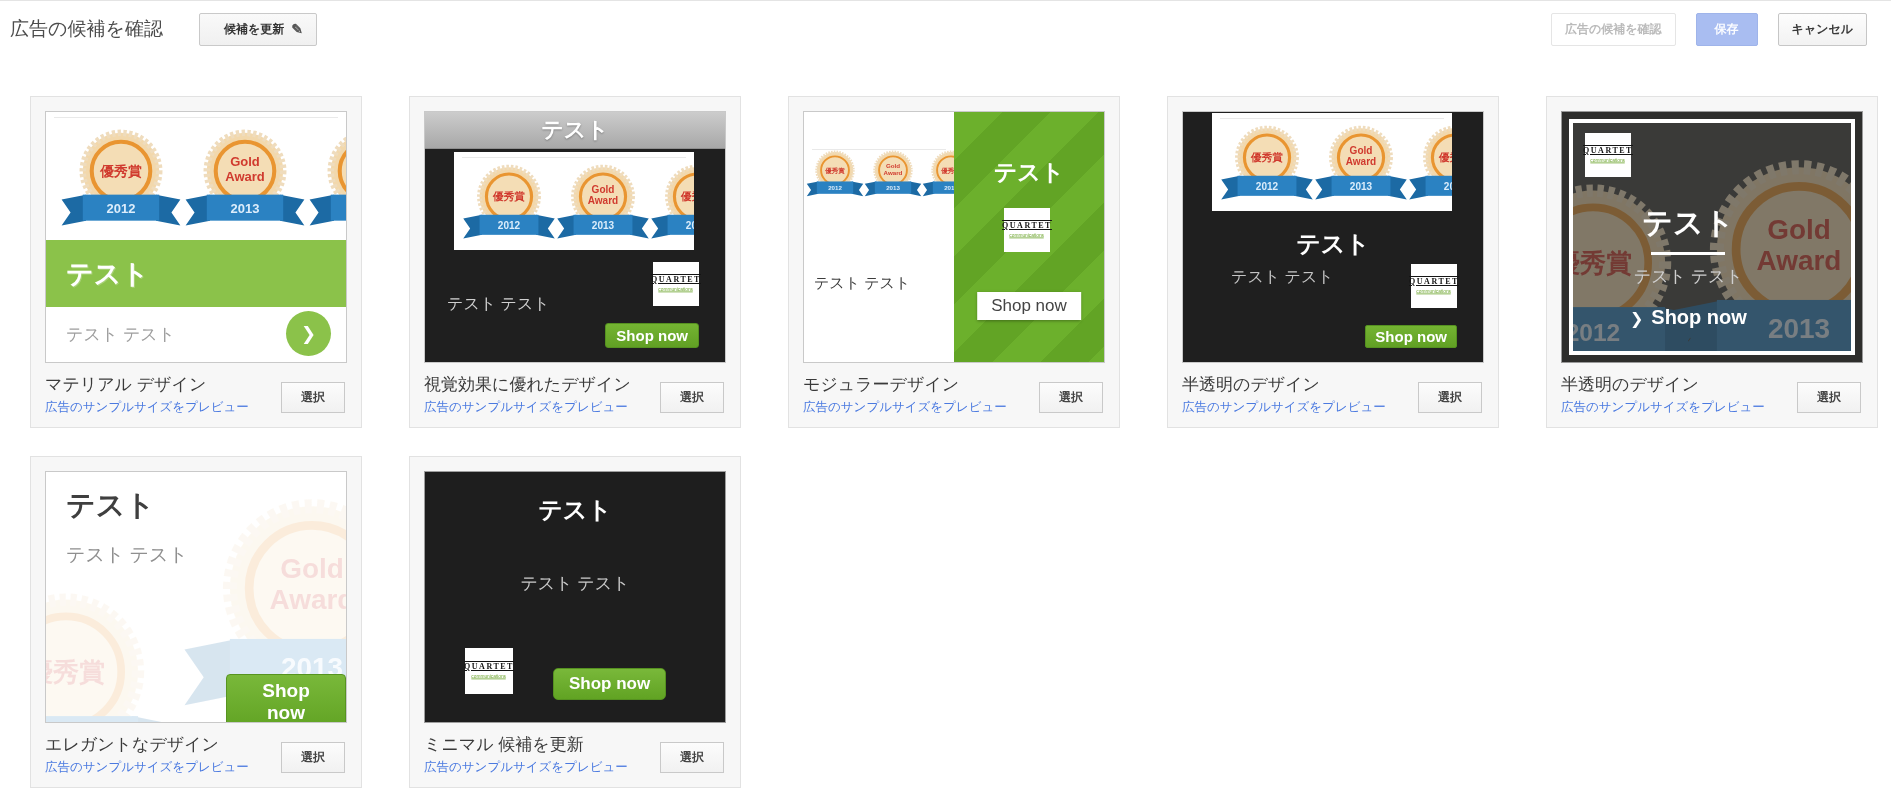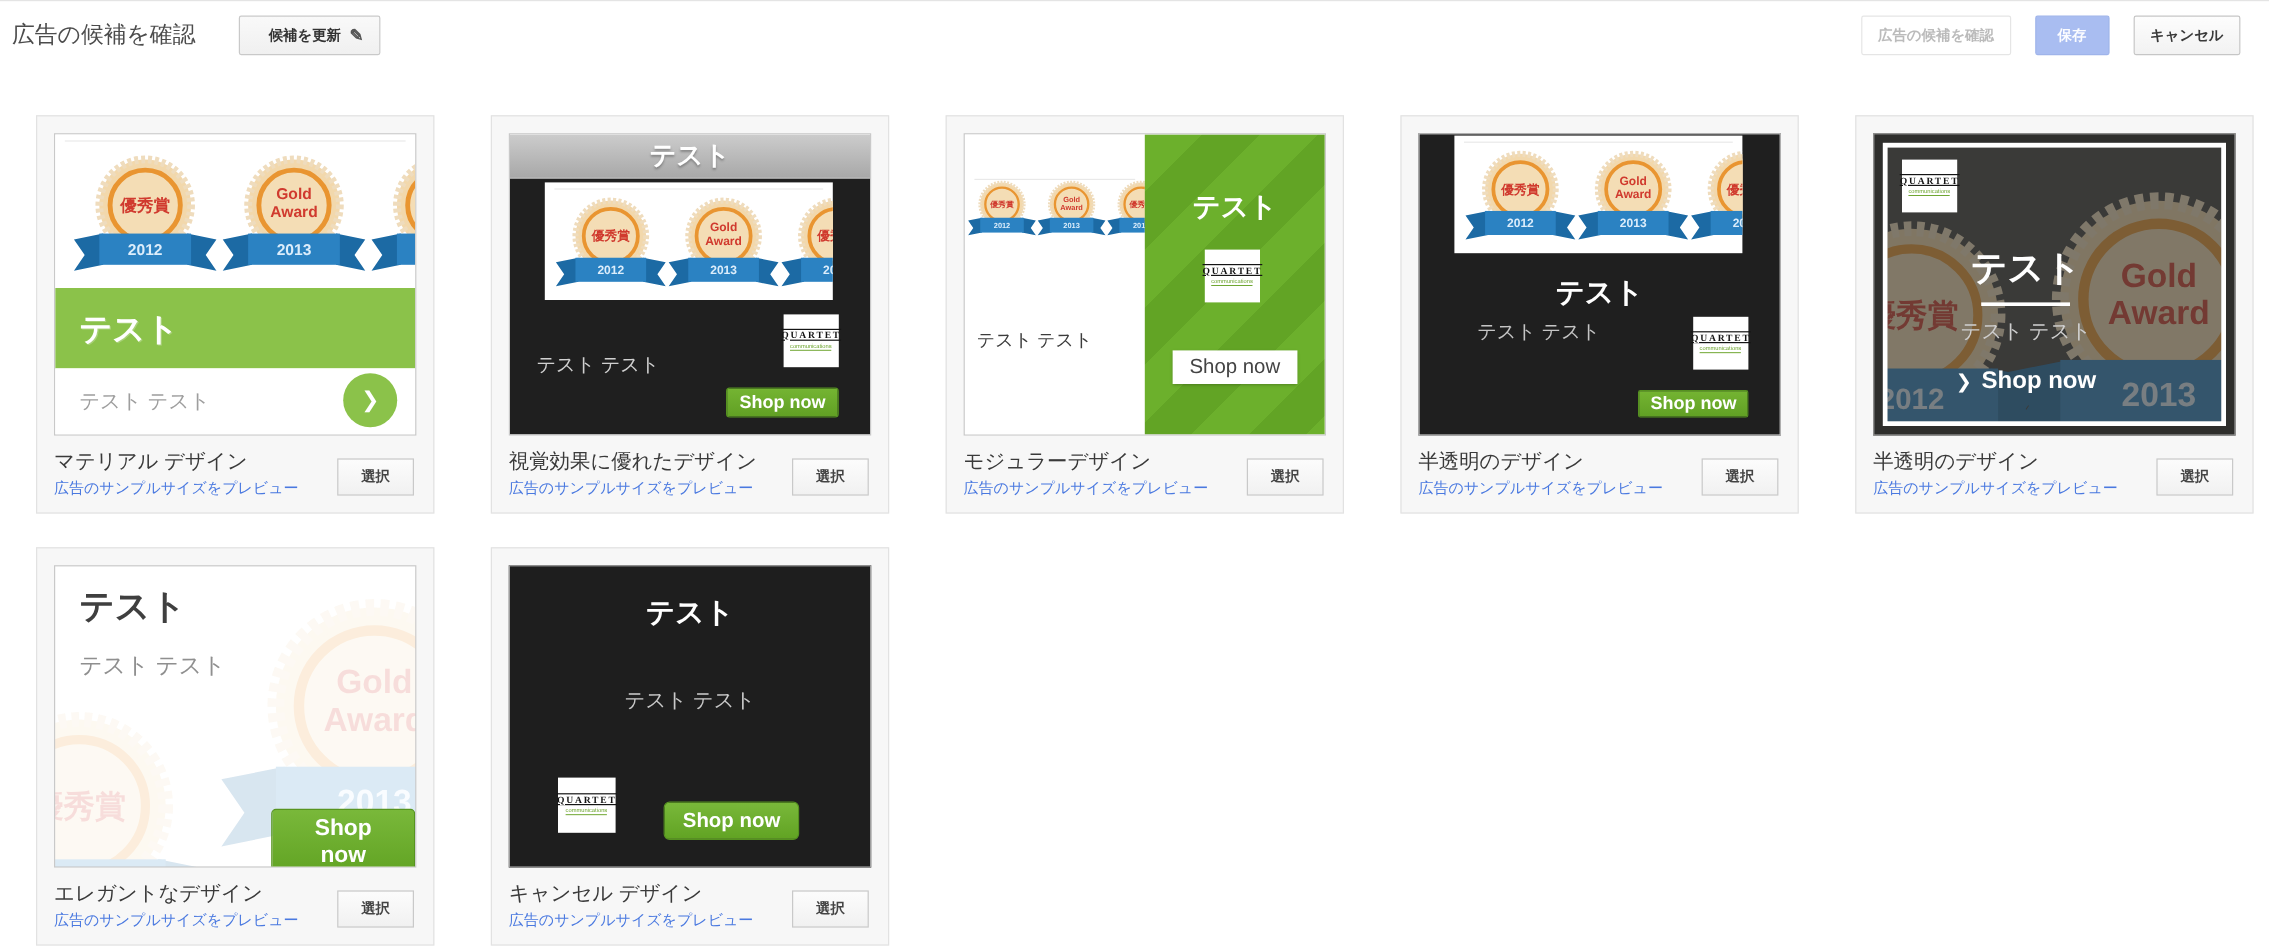--- a/index.html
+++ b/index.html
@@ -451,19 +451,19 @@
     <div class="preview p7">
       <div class="p7-h">テスト</div>
       <div class="p7-desc">テスト テスト</div>
       <div class="q-logo" style="left:40px;top:176px;width:48px;height:46px;">
         <div class="q-name">QUARTET</div>
         <div class="q-sub">communications</div>
       </div>
       <div class="shop-green p7-shop">Shop now</div>
     </div>
     <div class="card-foot">
-      <div class="card-name">キャンセル デザイン</div>
+      <div class="card-name">ミニマル 候補を更新</div>
       <a class="card-link">広告のサンプルサイズをプレビュー</a>
       <button class="btn-select">選択</button>
     </div>
   </div>
 
 </div>
 
 </body></html>

